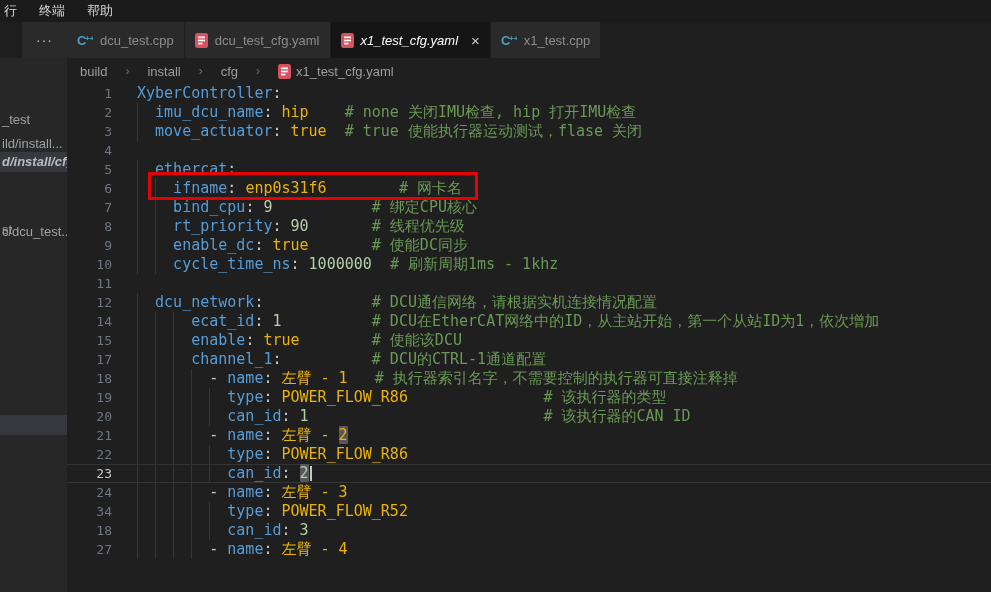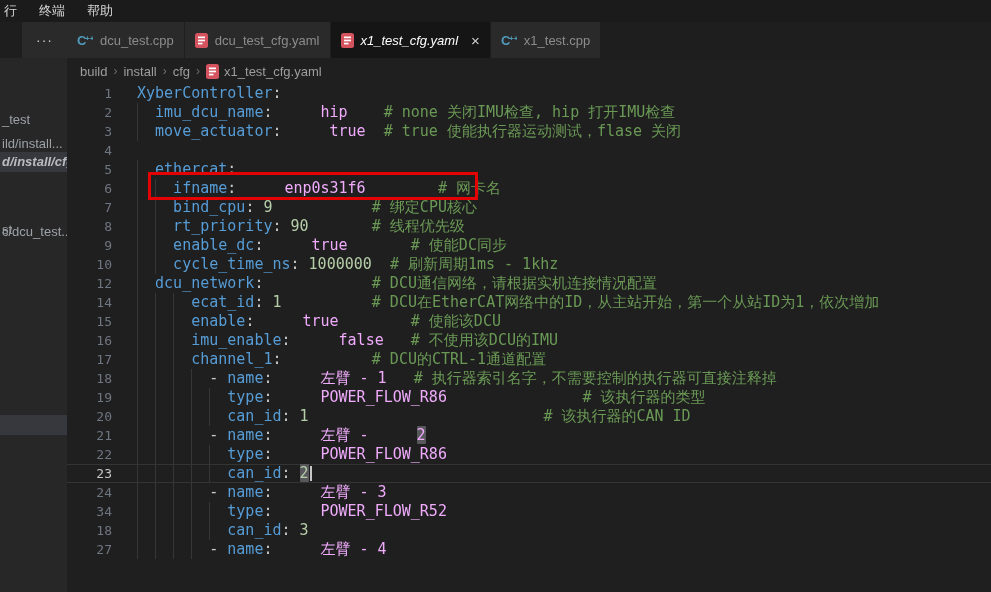--- a/index.html
+++ b/index.html
@@ -33,38 +33,38 @@
   .sidebar { position:absolute; left:0; top:58px; width:67px; height:534px;
              background:#272727; overflow:hidden; }
   .sb-item { position:absolute; left:0; width:67px; height:20px; line-height:20px;
              color:#9da1a6; font-size:13px; white-space:nowrap; padding-left:2px; }
   .sb-item.hl { background:#36383d; }
   .sb-item.it { font-style:italic; color:#b8bcc1;font-weight:bold; }
 
   
   .main { position:absolute; left:67px; top:58px; width:924px; height:534px;
           background:#1f1f1f; }
-  .breadcrumb { height:26px; display:flex; align-items:center; gap:6px;
+  .breadcrumb { height:26px; display:flex; align-items:center; gap:18px;
                 padding-left:13px; font-size:13px; color:#9d9d9d;text-align:center; }
   .breadcrumb .sep { color:#6e6e6e; font-size:12px; }
   .breadcrumb .bc-file { display:flex; align-items:center; gap:5px; }
 
   .editor { position:relative; width:924px; height:508px; overflow:hidden;
             font-family:"DejaVu Sans Mono","Liberation Mono",monospace; }
   .line { position:relative; display:flex; height:19px; line-height:19px; }
   .line.current { border-top:1px solid #343434; border-bottom:1px solid #343434;
                   height:19px; line-height:17px; }
   .ln { width:45px; text-align:right; color:#6e7681; font-size:13px;
         flex:none; font-family:"DejaVu Sans Mono","Liberation Mono",monospace; }
   .line.current .ln { color:#c6c6c6; }
   .code { position:relative; margin-left:25px; white-space:pre; font-size:15px; flex:1; }
   .guide { position:absolute; top:0; bottom:0; width:1px; background:#363636; }
   .tk-key { color:#569cd6; }
   .tk-pun { color:#cccccc; }
-  .tk-str { color:#f0abfc;margin-left:39px; }
+  .tk-str { color:#eab308; }
   .tk-num { color:#b5cea8; }
   .tk-com { color:#6a9955; }
   .tk-hl  { background:#57575c; border-radius:1px; }
   .cursor { display:inline-block; width:2px; height:15px; background:#c7c7c7;
             vertical-align:middle; margin-left:1px; }
 
   
   .annotation { position:absolute; border:3px solid #e40202; pointer-events:none; }
 </style>
 </head>
@@ -184,34 +184,34 @@
       </div>
       <div class="line">
         <span class="ln">9</span>
         <span class="code"><span class="guide" style="left: calc(0ch);"></span><span class="guide" style="left: calc(2ch);"></span><span class="tk-key">    enable_dc</span><span class="tk-pun">:</span><span class="tk-pun"> </span><span class="tk-str">true</span><span class="tk-pun">       </span><span class="tk-com"># 使能DC同步</span></span>
       </div>
       <div class="line">
         <span class="ln">10</span>
         <span class="code"><span class="guide" style="left: calc(0ch);"></span><span class="guide" style="left: calc(2ch);"></span><span class="tk-key">    cycle_time_ns</span><span class="tk-pun">:</span><span class="tk-pun"> </span><span class="tk-num">1000000</span><span class="tk-pun">  </span><span class="tk-com"># 刷新周期1ms - 1khz</span></span>
       </div>
       <div class="line">
+        <span class="ln">11</span>
+        <span class="code"></span>
+      </div>
+      <div class="line">
         <span class="ln">12</span>
         <span class="code"><span class="guide" style="left: calc(0ch);"></span><span class="tk-key">  dcu_network</span><span class="tk-pun">:</span><span class="tk-pun">            </span><span class="tk-com"># DCU通信网络，请根据实机连接情况配置</span></span>
       </div>
       <div class="line">
         <span class="ln">14</span>
         <span class="code"><span class="guide" style="left: calc(0ch);"></span><span class="guide" style="left: calc(2ch);"></span><span class="guide" style="left: calc(4ch);"></span><span class="tk-key">      ecat_id</span><span class="tk-pun">:</span><span class="tk-pun"> </span><span class="tk-num">1</span><span class="tk-pun">          </span><span class="tk-com"># DCU在EtherCAT网络中的ID，从主站开始，第一个从站ID为1，依次增加</span></span>
       </div>
       <div class="line">
         <span class="ln">15</span>
         <span class="code"><span class="guide" style="left: calc(0ch);"></span><span class="guide" style="left: calc(2ch);"></span><span class="guide" style="left: calc(4ch);"></span><span class="tk-key">      enable</span><span class="tk-pun">:</span><span class="tk-pun"> </span><span class="tk-str">true</span><span class="tk-pun">        </span><span class="tk-com"># 使能该DCU</span></span>
-      </div>
-      <div class="line">
-        <span class="ln">16</span>
-        <span class="code"><span class="guide" style="left: calc(0ch);"></span><span class="guide" style="left: calc(2ch);"></span><span class="guide" style="left: calc(4ch);"></span><span class="tk-key">      imu_enable</span><span class="tk-pun">:</span><span class="tk-pun"> </span><span class="tk-str">false</span><span class="tk-pun">   </span><span class="tk-com"># 不使用该DCU的IMU</span></span>
       </div>
       <div class="line">
         <span class="ln">17</span>
         <span class="code"><span class="guide" style="left: calc(0ch);"></span><span class="guide" style="left: calc(2ch);"></span><span class="guide" style="left: calc(4ch);"></span><span class="tk-key">      channel_1</span><span class="tk-pun">:</span><span class="tk-pun">          </span><span class="tk-com"># DCU的CTRL-1通道配置</span></span>
       </div>
       <div class="line">
         <span class="ln">18</span>
         <span class="code"><span class="guide" style="left: calc(0ch);"></span><span class="guide" style="left: calc(2ch);"></span><span class="guide" style="left: calc(4ch);"></span><span class="guide" style="left: calc(6ch);"></span><span class="tk-pun">        - </span><span class="tk-key">name</span><span class="tk-pun">:</span><span class="tk-pun"> </span><span class="tk-str">左臂 - 1</span><span class="tk-pun">   </span><span class="tk-com"># 执行器索引名字，不需要控制的执行器可直接注释掉</span></span>
       </div>
       <div class="line">

